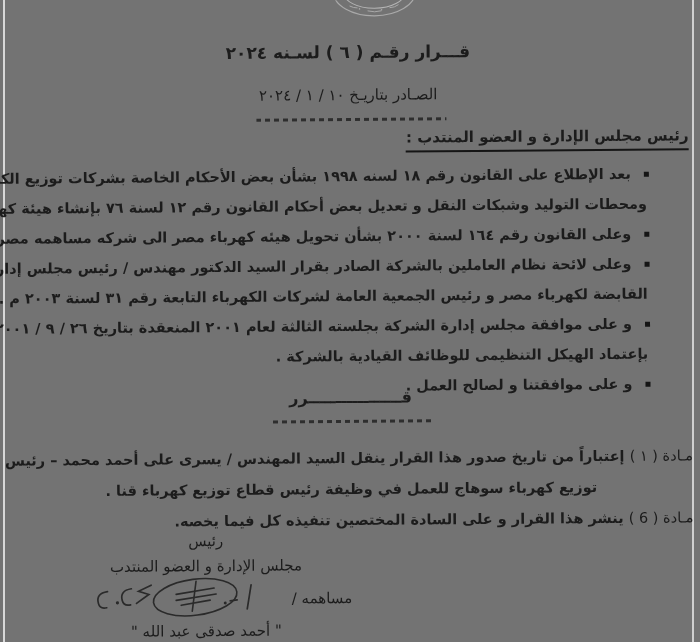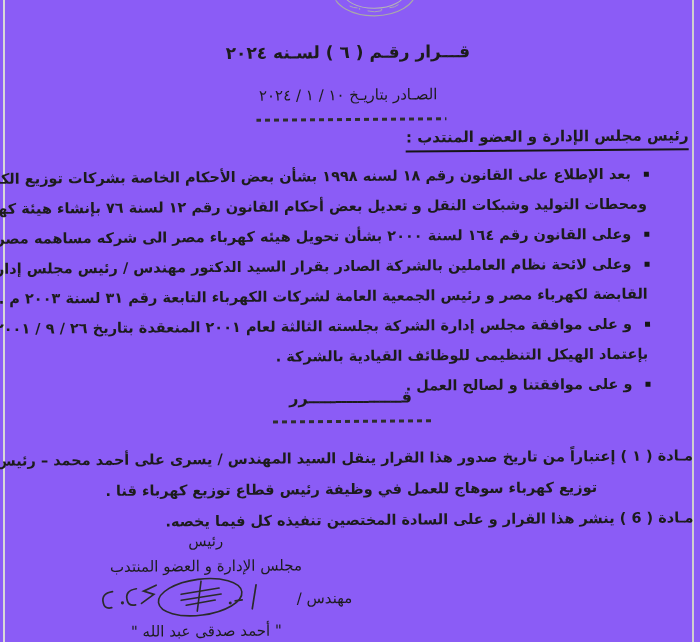--- a/index.html
+++ b/index.html
@@ -1,18 +1,18 @@
 <!DOCTYPE html>
 <html lang="ar" dir="rtl"><head>
 <meta charset="utf-8">
 <style>
   html,body{margin:0;padding:0;background:#e9e9e9;}
   .page{
     position:relative;width:700px;height:642px;margin:0 auto;
-    background:#8b5cf6;overflow:hidden;
+    background:#737373;overflow:hidden;
     font-family:"DejaVu Sans",sans-serif;color:#1c1c1c;direction:rtl;
   }
   .scan-edge{position:absolute;top:0;bottom:0;width:2px;}
   .scan-edge.left{left:3px;background:#d8d8d8;}
   .scan-edge.right{left:692px;background:#cfcfcf;}
   .tilt{position:absolute;inset:0;transform:rotate(-0.45deg);transform-origin:50% 50%;}
   .seal{position:absolute;left:332px;top:0;width:90px;height:18px;overflow:hidden;}
   .title{position:absolute;top:42px;left:0;width:100%;text-align:center;
          font-size:17px;font-weight:bold;letter-spacing:0.5px;}
   .date-line{position:absolute;top:86px;left:0;width:100%;text-align:center;font-size:15px;}
@@ -27,21 +27,21 @@
   .b-line{white-space:nowrap;text-align:right;}
   .b-line.wrap{padding-right:2px;}
   .sq{display:inline-block;width:5px;height:5px;background:#151515;
       margin-left:13px;vertical-align:2px;}
   .decision{position:absolute;top:388px;left:0;width:100%;text-align:center;
             font-size:16px;font-weight:bold;}
   .articles{position:absolute;top:443px;right:8px;left:8px;font-size:14.5px;
             font-weight:bold;line-height:31px;}
   .a-line1{text-align:right;white-space:nowrap;}
   .a-line2{text-align:center;}
-  .a-label{font-weight:bold;}
+  .a-label{font-weight:normal;}
   .signature{position:absolute;top:528px;left:58px;width:292px;font-size:15px;
              line-height:25px;text-align:center;font-weight:normal;}
   .sig-row{display:flex;flex-direction:row;align-items:flex-start;justify-content:flex-start;
            gap:4px;height:44px;margin-top:2px;}
   .sig-role{white-space:nowrap;padding-top:6px;}
   .sig-svg{margin-top:-8px;}
   .sig-name{margin-top:-6px;}
 </style>
 </head>
 <body>
@@ -105,21 +105,21 @@
           <span class="a-label">مـادة ( 6 )</span>
           <span>ينشر هذا القرار و على السادة المختصين تنفيذه كل فيما يخصه.</span>
         </div>
       </div>
     </div>
 
     <div class="signature">
       <div>رئيس</div>
       <div>مجلس الإدارة و العضو المنتدب</div>
       <div class="sig-row">
-        <span class="sig-role">مهندس /</span>
+        <span class="sig-role">مساهمه /</span>
         <svg class="sig-svg" width="210" height="52" viewBox="0 0 210 52">
 
           <g stroke="#2a2a2a" stroke-width="1.7" fill="none" stroke-linecap="round" transform="rotate(-4 40 26)">
             <path d="M30,17 Q18,18 20,28 Q21,34 28,33"></path>
             <circle cx="39" cy="29" r="1.6" fill="#2a2a2a" stroke="none"></circle>
             <path d="M54,16 Q42,17 44,27 Q45,33 52,32"></path>
             <path d="M74,14 L61,19 L71,23 L58,31"></path>
           </g>
 
           <g stroke="#2a2a2a" stroke-width="1.6" fill="none" stroke-linecap="round">

